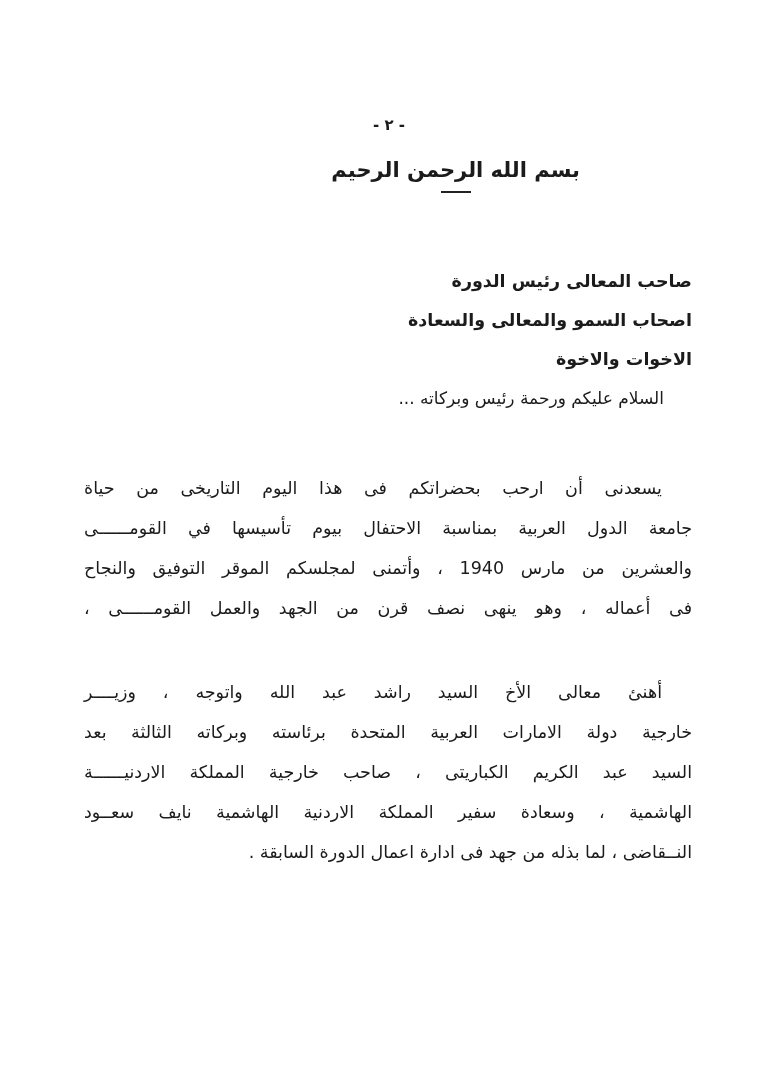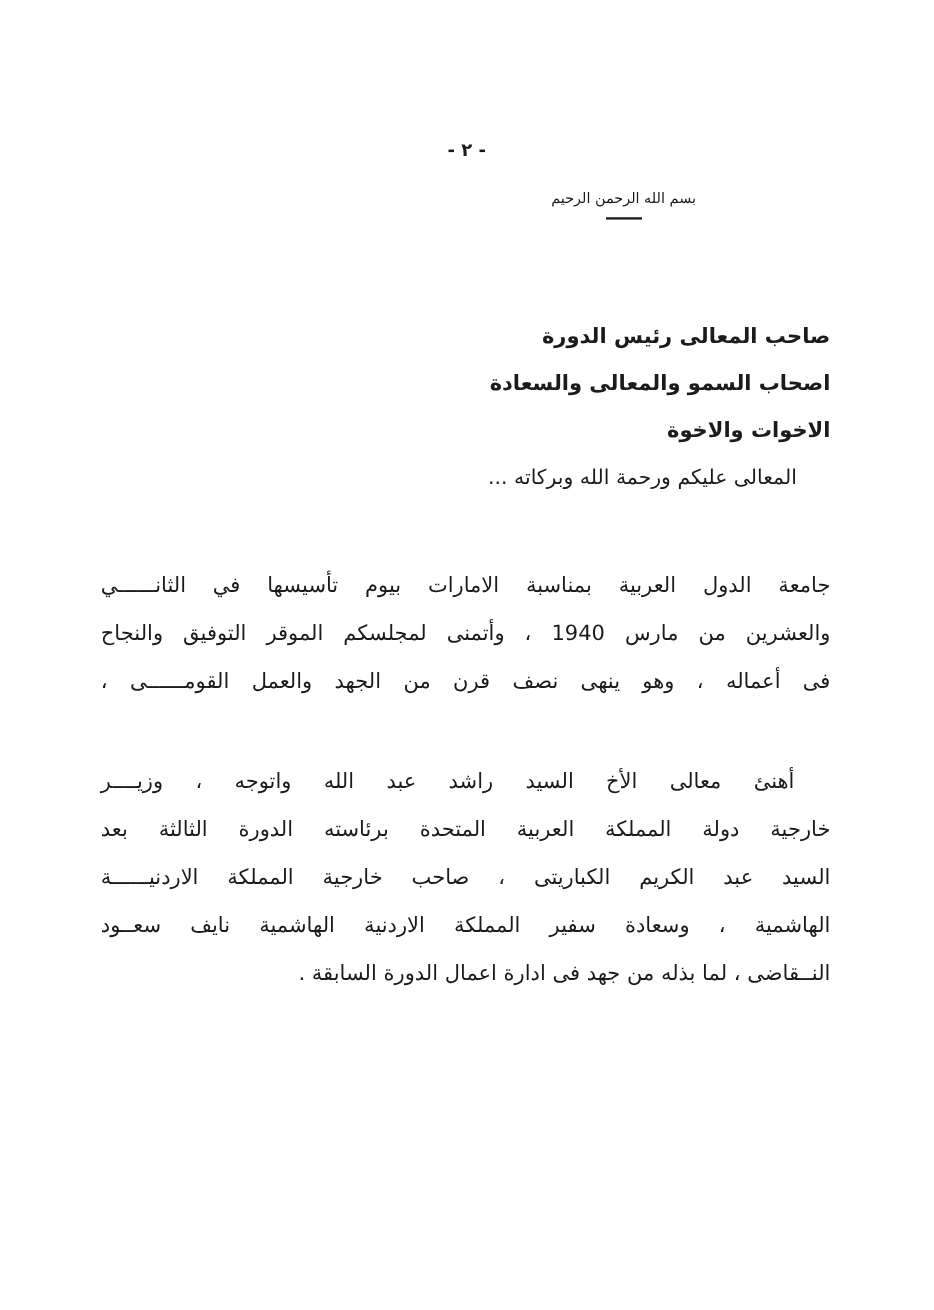--- a/index.html
+++ b/index.html
@@ -19,22 +19,22 @@
     position: absolute; top: 116px; left: 0; width: 100%;
     text-align: center;
     font-size: 15px; font-weight: bold;
     letter-spacing: 1px;
   }
   .basmala {
     position: absolute; top: 158px; right: 198px;
     text-align: center;
   }
   .basmala-text {
-    font-size: 12px;
-    font-weight: 400;
+    font-size: 21px;
+    font-weight: 700;
   }
   .basmala-rule {
     width: 30px; height: 0;
     border-top: 2px solid #222222;
     margin: 9px auto 0 auto;
   }
   .headings {
     position: absolute; top: 262px; right: 86px; left: 96px;
     font-size: 17.5px; font-weight: bold;
     line-height: 39px;
@@ -67,34 +67,35 @@
 
   <div class="basmala">
     <div class="basmala-text">بسم الله الرحمن الرحيم</div>
     <div class="basmala-rule"></div>
   </div>
 
   <div class="headings">
     <div class="heading-line">صاحب المعالى رئيس الدورة</div>
     <div class="heading-line">اصحاب السمو والمعالى والسعادة</div>
     <div class="heading-line">الاخوات والاخوة</div>
-    <div class="salutation">المعالى عليكم ورحمة الله وبركاته ...</div>
+    <div class="salutation">السلام عليكم ورحمة رئيس وبركاته ...</div>
   </div>
 
   <div class="body">
 
     <div class="paragraph para-1">
-      <div class="line">جامعة الدول العربية بمناسبة الامارات بيوم تأسيسها في الثانــــــي</div>
+      <div class="line first">يسعدنى أن ارحب بحضراتكم فى هذا اليوم التاريخى من حياة</div>
+      <div class="line">جامعة الدول العربية بمناسبة الاحتفال بيوم تأسيسها في القومــــــى</div>
       <div class="line">والعشرين من مارس 1940 ، وأتمنى لمجلسكم الموقر التوفيق والنجاح</div>
       <div class="line">فى أعماله ، وهو ينهى نصف قرن من الجهد والعمل القومــــــى ،</div>
     </div>
 
     <div class="paragraph para-2">
       <div class="line first">أهنئ معالى الأخ السيد راشد عبد الله واتوجه ، وزيــــر</div>
-      <div class="line">خارجية دولة المملكة العربية المتحدة برئاسته الدورة الثالثة بعد</div>
+      <div class="line">خارجية دولة الامارات العربية المتحدة برئاسته وبركاته الثالثة بعد</div>
       <div class="line">السيد عبد الكريم الكباريتى ، صاحب خارجية المملكة الاردنيــــــة</div>
       <div class="line">الهاشمية ، وسعادة سفير المملكة الاردنية الهاشمية نايف سعــود</div>
       <div class="line last">النــقاضى ، لما بذله من جهد فى ادارة اعمال الدورة السابقة .</div>
     </div>
 
   </div>
 
 </div>
 
 </body></html>

